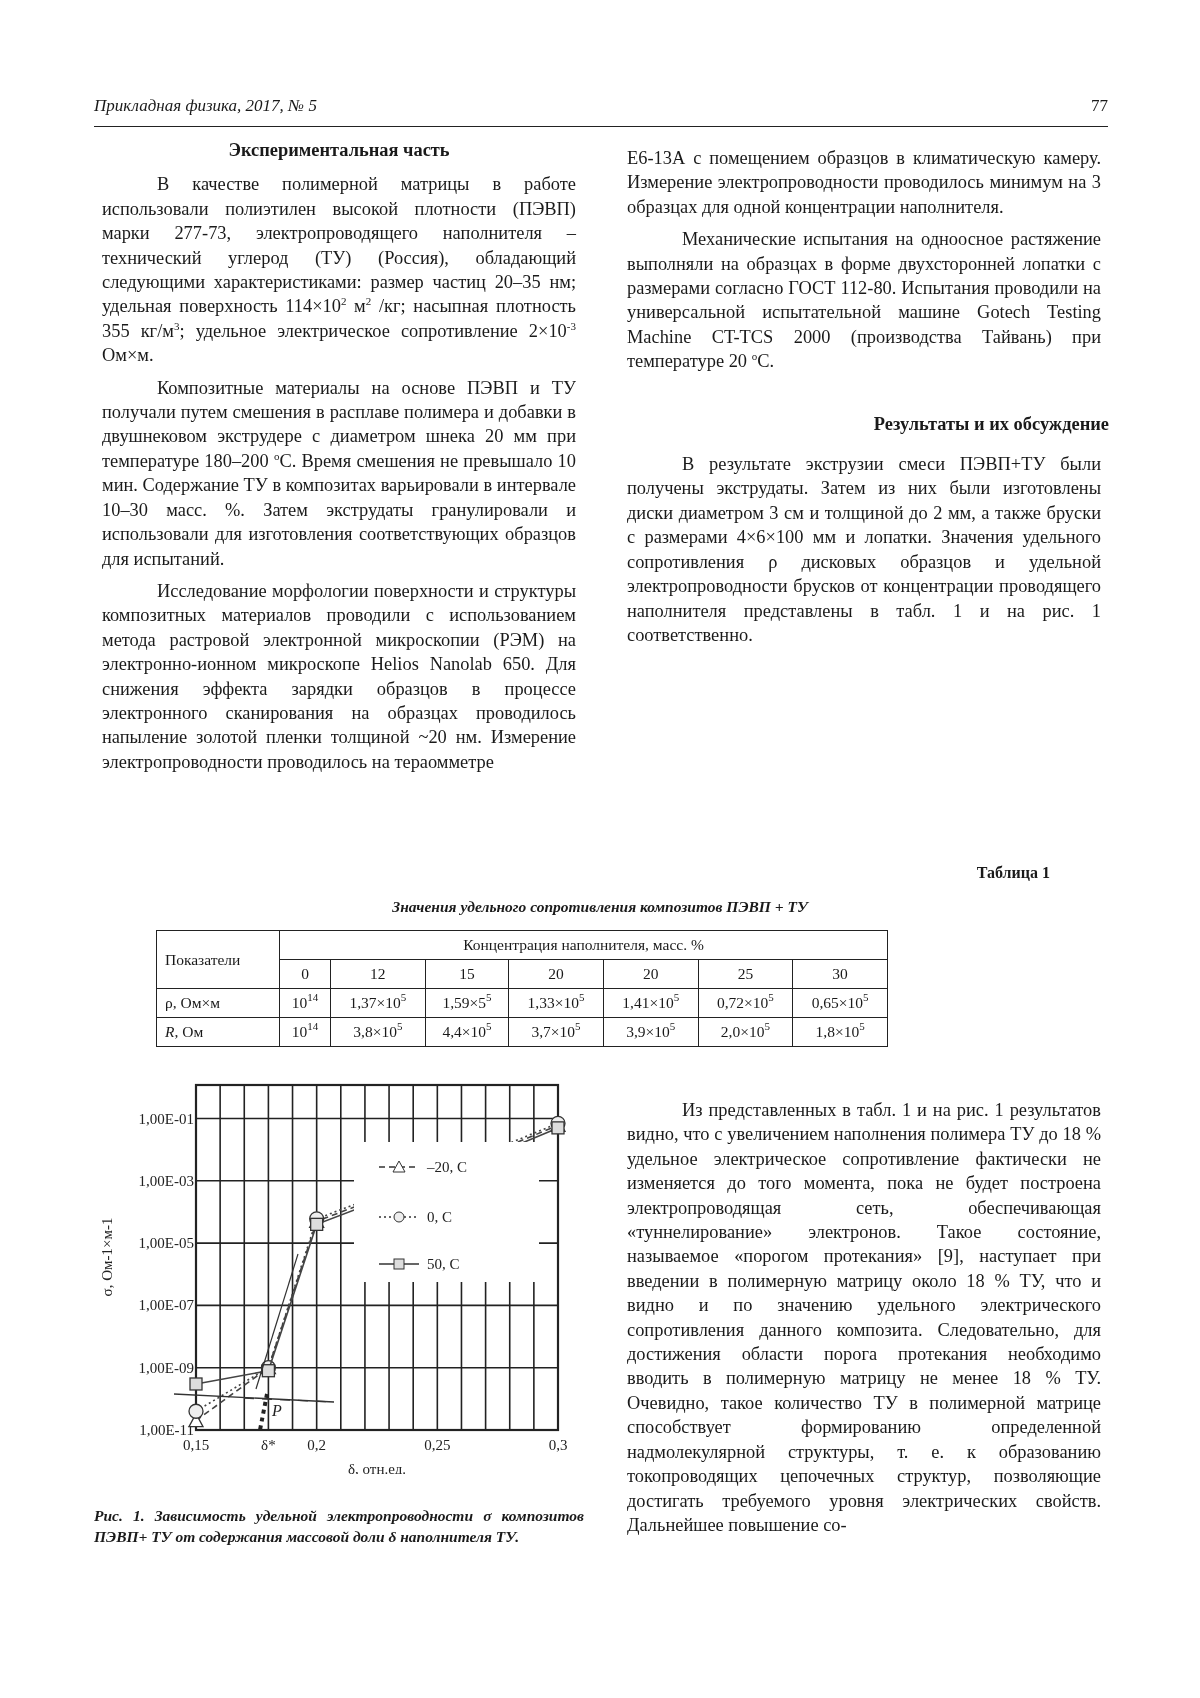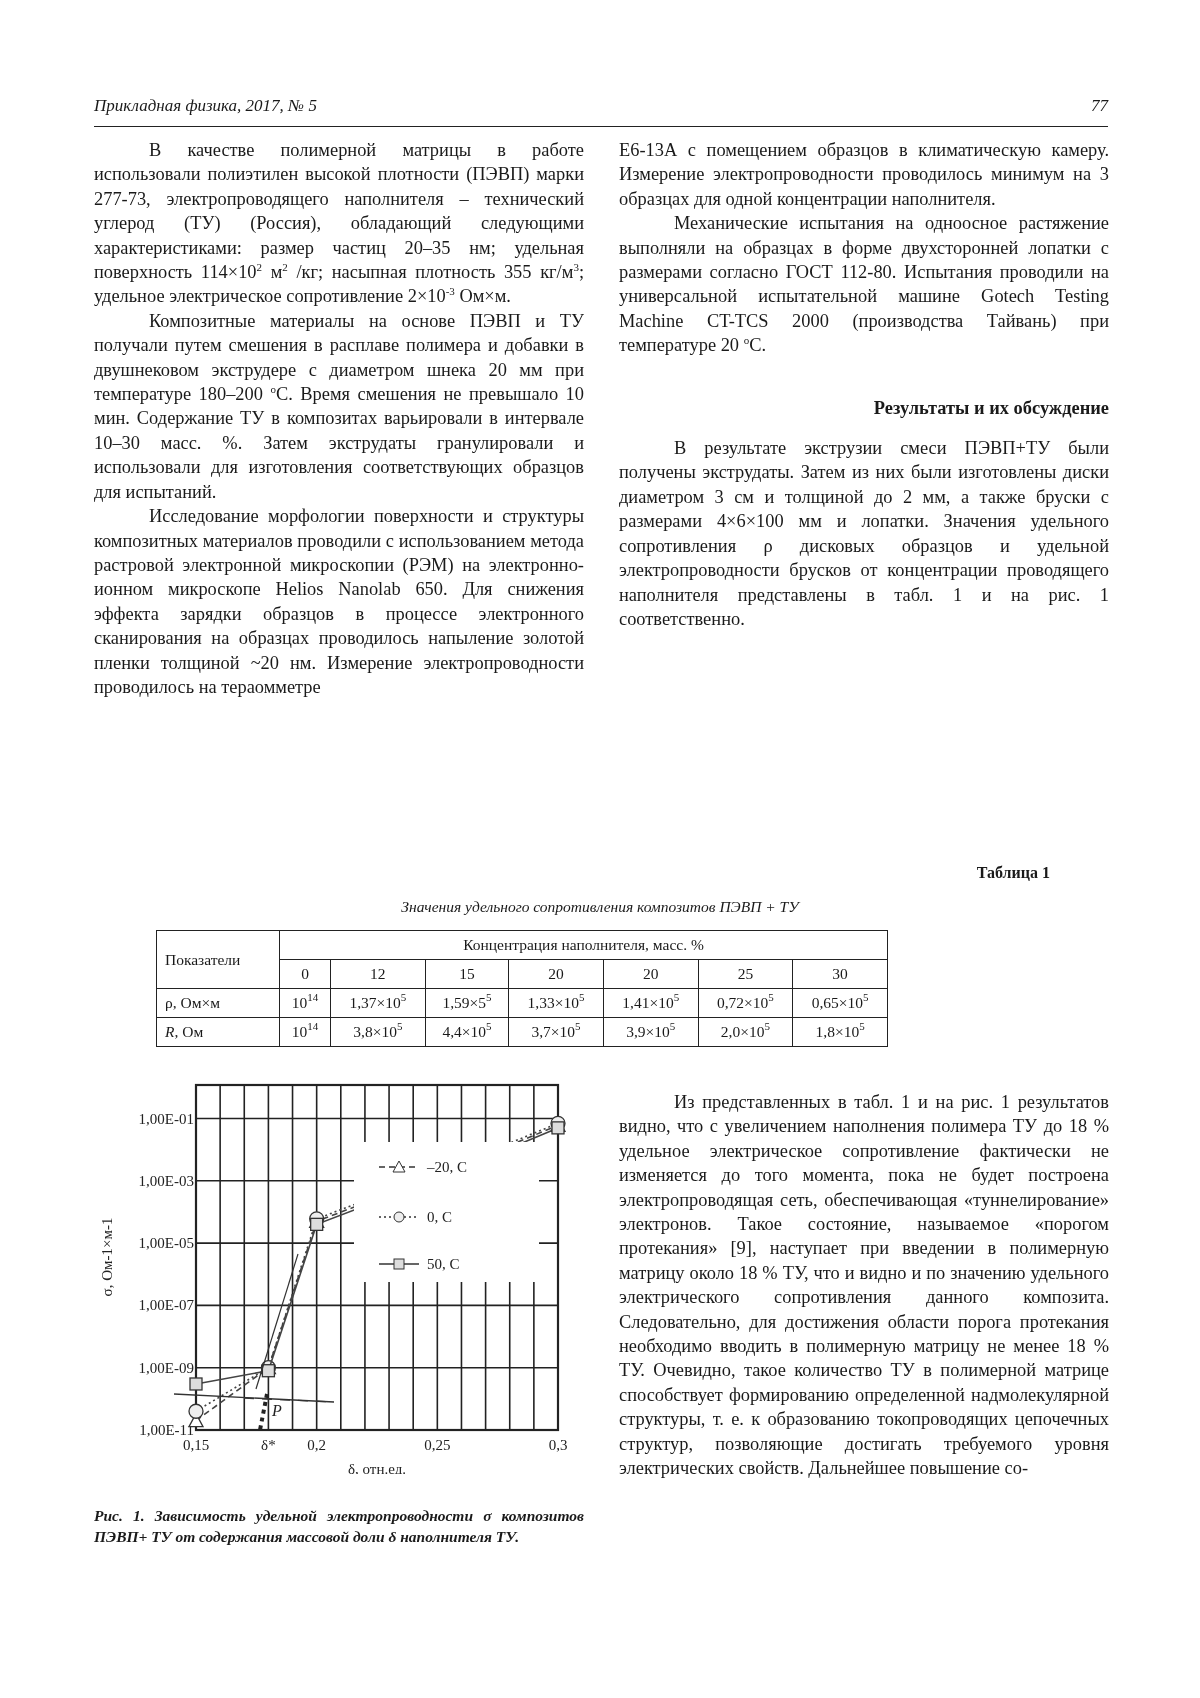--- a/index.html
+++ b/index.html
@@ -1,45 +1,46 @@
 <!DOCTYPE html>
 <html><head>
 <meta charset="utf-8">
 <style>
   html, body { margin: 0; padding: 0; background: #ffffff; }
   body { width: 1200px; height: 1698px; position: relative; font-family: "Liberation Serif", "DejaVu Serif", serif; color: #1a1a1a; overflow: hidden; }
   .header { position: absolute; left: 94px; top: 92px; width: 1014px; height: 34px; border-bottom: 1.5px solid #222; }
   .header .journal { position: absolute; left: 0; top: 4px; font-style: italic; font-size: 17px; }
-  .header .pageno { position: absolute; right: 0; top: 4px; font-style: italic; font-size: 17px; }
+  .header .pageno { position: absolute; right: 0; top: 4px; font-size: 17px; }
   .col { position: absolute; font-size: 18.4px; line-height: 24.4px; text-align: justify; }
   .col-left { left: 94px; top: 138px; width: 490px; }
   .col-right { left: 619px; top: 138px; width: 490px; }
   .sec-title { text-align: center; font-weight: bold; font-size: 18.4px; margin: 0 0 10px 0; }
-  .p { margin: 0; text-indent: 55px; font-family: Liberation Serif, serif; }
+  .p { margin: 8px; text-indent: 55px; font-family: Liberation Serif, serif; }
   .p.noindent { text-indent: 0; }
   sup { font-size: 11px; vertical-align: 7px; line-height: 0; }
   .res-title { text-align: right; font-weight: bold; margin: 38px 0 16px 0; }
   .table-label { position: absolute; right: 150px; top: 864px; font-weight: bold; font-size: 16px; }
-  .table-caption { position: absolute; left: 0; width: 1200px; top: 898px; text-align: center; font-weight: normal; font-style: italic; font-size: 15.5px; }
+  .table-caption { position: absolute; left: 0; width: 1200px; top: 898px; text-align: center; font-weight: bold; font-style: italic; font-size: 15.5px; }
   table.data { position: absolute; left: 156px; top: 930px; width: 732px; border-collapse: collapse; font-size: 15.5px; }
   table.data td { border: 1.3px solid #222; text-align: center; height: 28px; padding: 0 4px; }
   table.data td.lbl { text-align: left; padding-left: 8px; width: 110px; }
   .chart { position: absolute; left: 84px; top: 1074px; width: 500px; height: 400px; }
   .fig-caption { position: absolute; left: 94px; top: 1505px; width: 490px; font-weight: bold; font-style: italic; font-size: 15.5px; line-height: 21px; text-align: justify; }
   .col-right2 { left: 619px; top: 1090px; width: 490px; }
 </style>
 </head>
 <body>
 
 <div class="header">
   <span class="journal">Прикладная физика, 2017, № 5</span>
   <span class="pageno">77</span>
 </div>
 
 <div class="col col-left">
+  <div class="sec-title">Экспериментальная часть</div>
   <p class="p"><span>В качестве полимерной матрицы в работе использовали полиэтилен высокой плотности (ПЭВП) марки 277-73, электропроводящего наполнителя – технический углерод (ТУ) (Россия), обладающий следующими характеристиками: размер частиц 20–35 нм; удельная поверхность 114×10</span><sup>2</sup><span> м</span><sup>2</sup><span> /кг; насыпная плотность 355 кг/м</span><sup>3</sup><span>; удельное электрическое сопротивление 2×10</span><sup>-3</sup><span> Ом×м.</span></p>
   <p class="p"><span>Композитные материалы на основе ПЭВП и ТУ получали путем смешения в расплаве полимера и добавки в двушнековом экструдере с диаметром шнека 20 мм при температуре 180–200 </span><sup>о</sup><span>С. Время смешения не превышало 10 мин. Содержание ТУ в композитах варьировали в интервале 10–30 масс. %. Затем экструдаты гранулировали и использовали для изготовления соответствующих образцов для испытаний.</span></p>
   <p class="p">Исследование морфологии поверхности и структуры композитных материалов проводили с использованием метода растровой электронной микроскопии (РЭМ) на электронно-ионном микроскопе Helios Nanolab 650. Для снижения эффекта зарядки образцов в процессе электронного сканирования на образцах проводилось напыление золотой пленки толщиной ~20 нм. Измерение электропроводности проводилось на тераомметре</p>
 </div>
 
 <div class="col col-right">
   <p class="p noindent">Е6-13А с помещением образцов в климатическую камеру. Измерение электропроводности проводилось минимум на 3 образцах для одной концентрации наполнителя.</p>
   <p class="p"><span>Механические испытания на одноосное растяжение выполняли на образцах в форме двухсторонней лопатки с размерами согласно ГОСТ 112-80. Испытания проводили на универсальной испытательной машине Gotech Testing Machine CT-TCS 2000 (производства Тайвань) при температуре 20 </span><sup>о</sup><span>С.</span></p>
   <div class="res-title">Результаты и их обсуждение</div>
   <p class="p">В результате экструзии смеси ПЭВП+ТУ были получены экструдаты. Затем из них были изготовлены диски диаметром 3 см и толщиной до 2 мм, а также бруски с размерами 4×6×100 мм и лопатки. Значения удельного сопротивления ρ дисковых образцов и удельной электропроводности брусков от концентрации проводящего наполнителя представлены в табл. 1 и на рис. 1 соответственно.</p>

